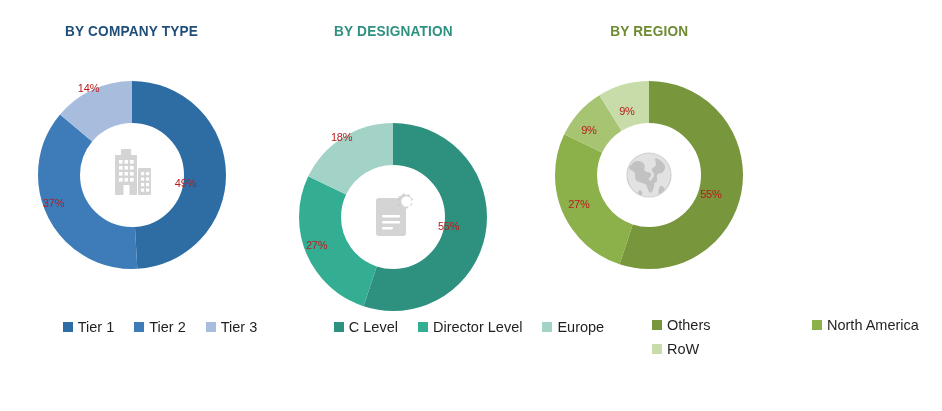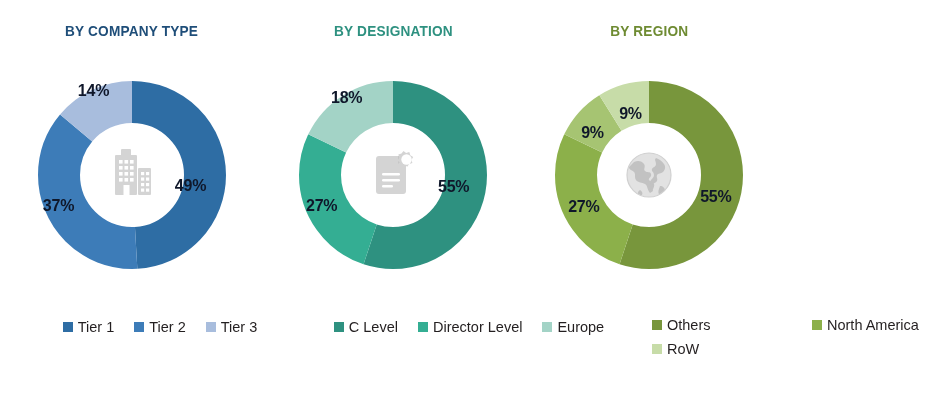--- a/index.html
+++ b/index.html
@@ -22,21 +22,21 @@
     box-sizing: border-box;
   }
   .panel {
     position: relative;
     height: 411px;
     display: flex;
     flex-direction: column;
     align-items: center;
   }
   .panel-company { width: 320px; }
-  .panel-designation { width: 314px; }
+  .panel-designation { width: 314px; gap: 42px; }
   .panel-region { width: 308px; }
 
   .panel-title {
     font-size: 15.5px;
     font-weight: bold;
     letter-spacing: 0.2px;
     text-transform: uppercase;
     margin-top: 22px;
     margin-bottom: 0;
     white-space: nowrap;
@@ -48,23 +48,23 @@
   .title-region { color: #6E8B32; }
 
   .donut-wrap {
     position: relative;
     margin-top: 10px;
   }
   .donut-wrap svg { display: block; }
 
   .pct {
     position: absolute;
-    color: #0f172a;
-    font-size: 16px;
-    font-weight: bold;
+    color: #b91c1c;
+    font-size: 11px;
+    font-weight: normal;
     letter-spacing: -0.2px;
     white-space: nowrap;
     pointer-events: none;
   }
 
   .center-icon {
     position: absolute;
     left: 50%;
     top: 50%;
     transform: translate(-50%, -50%);

